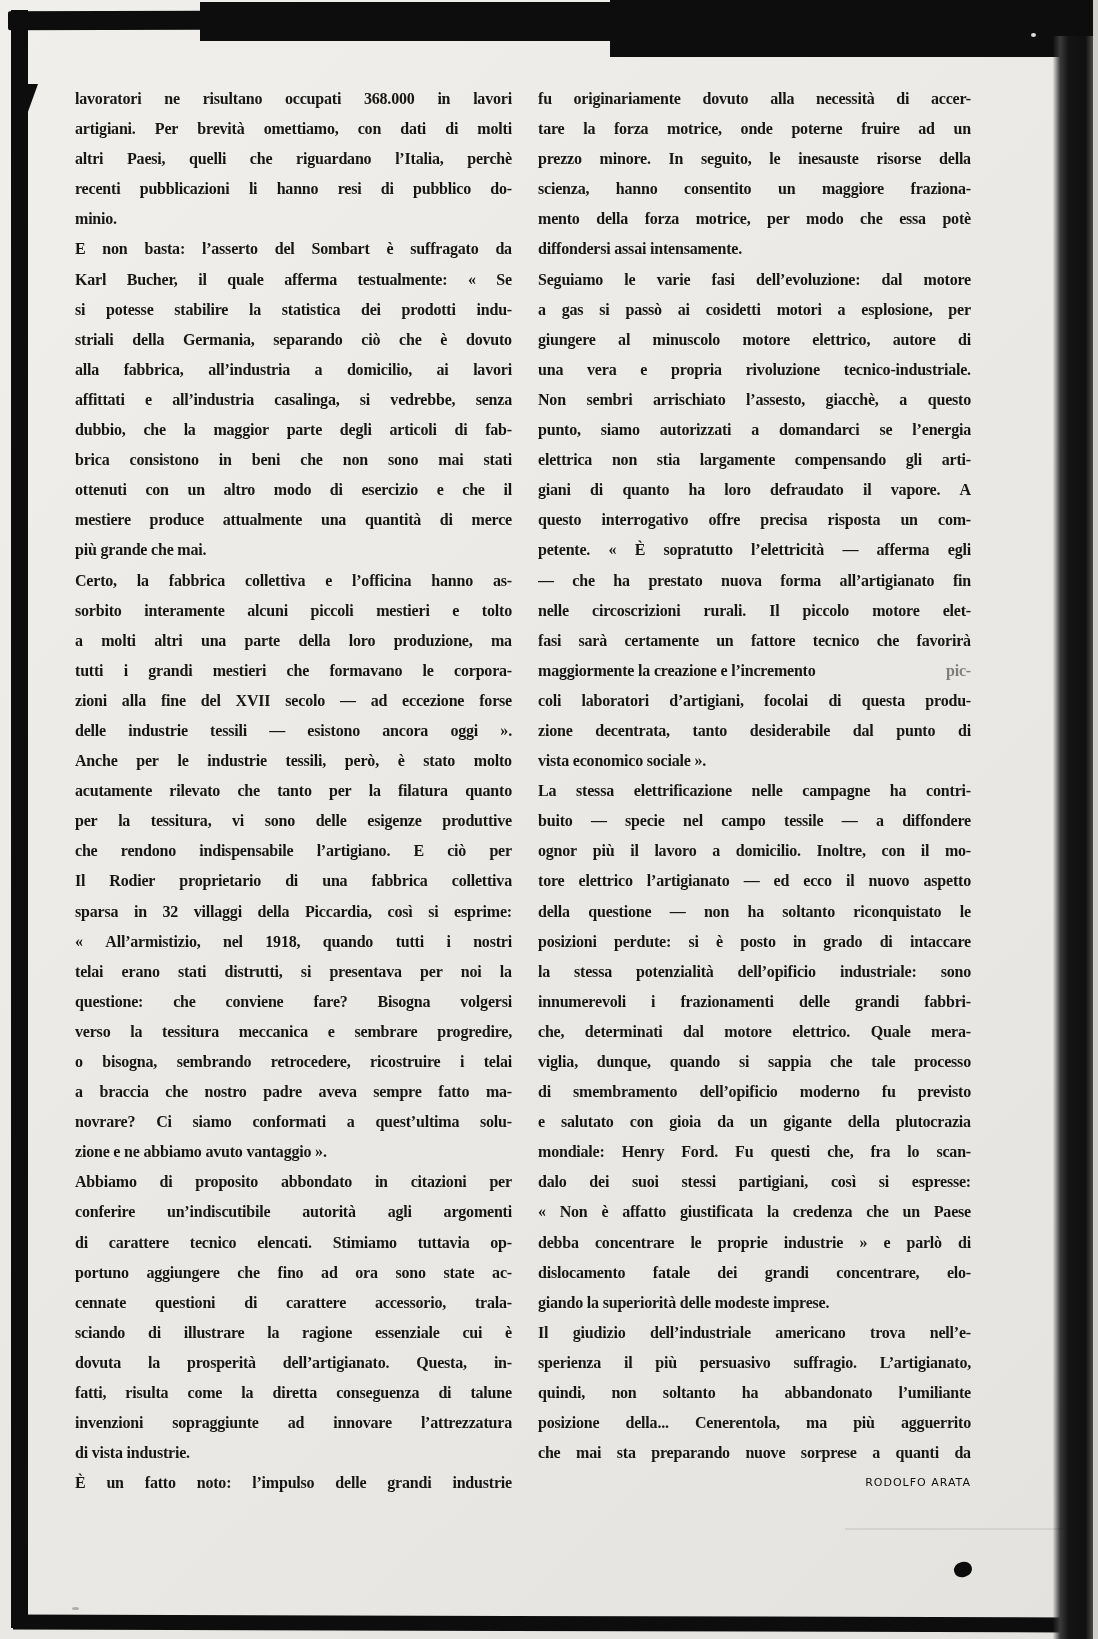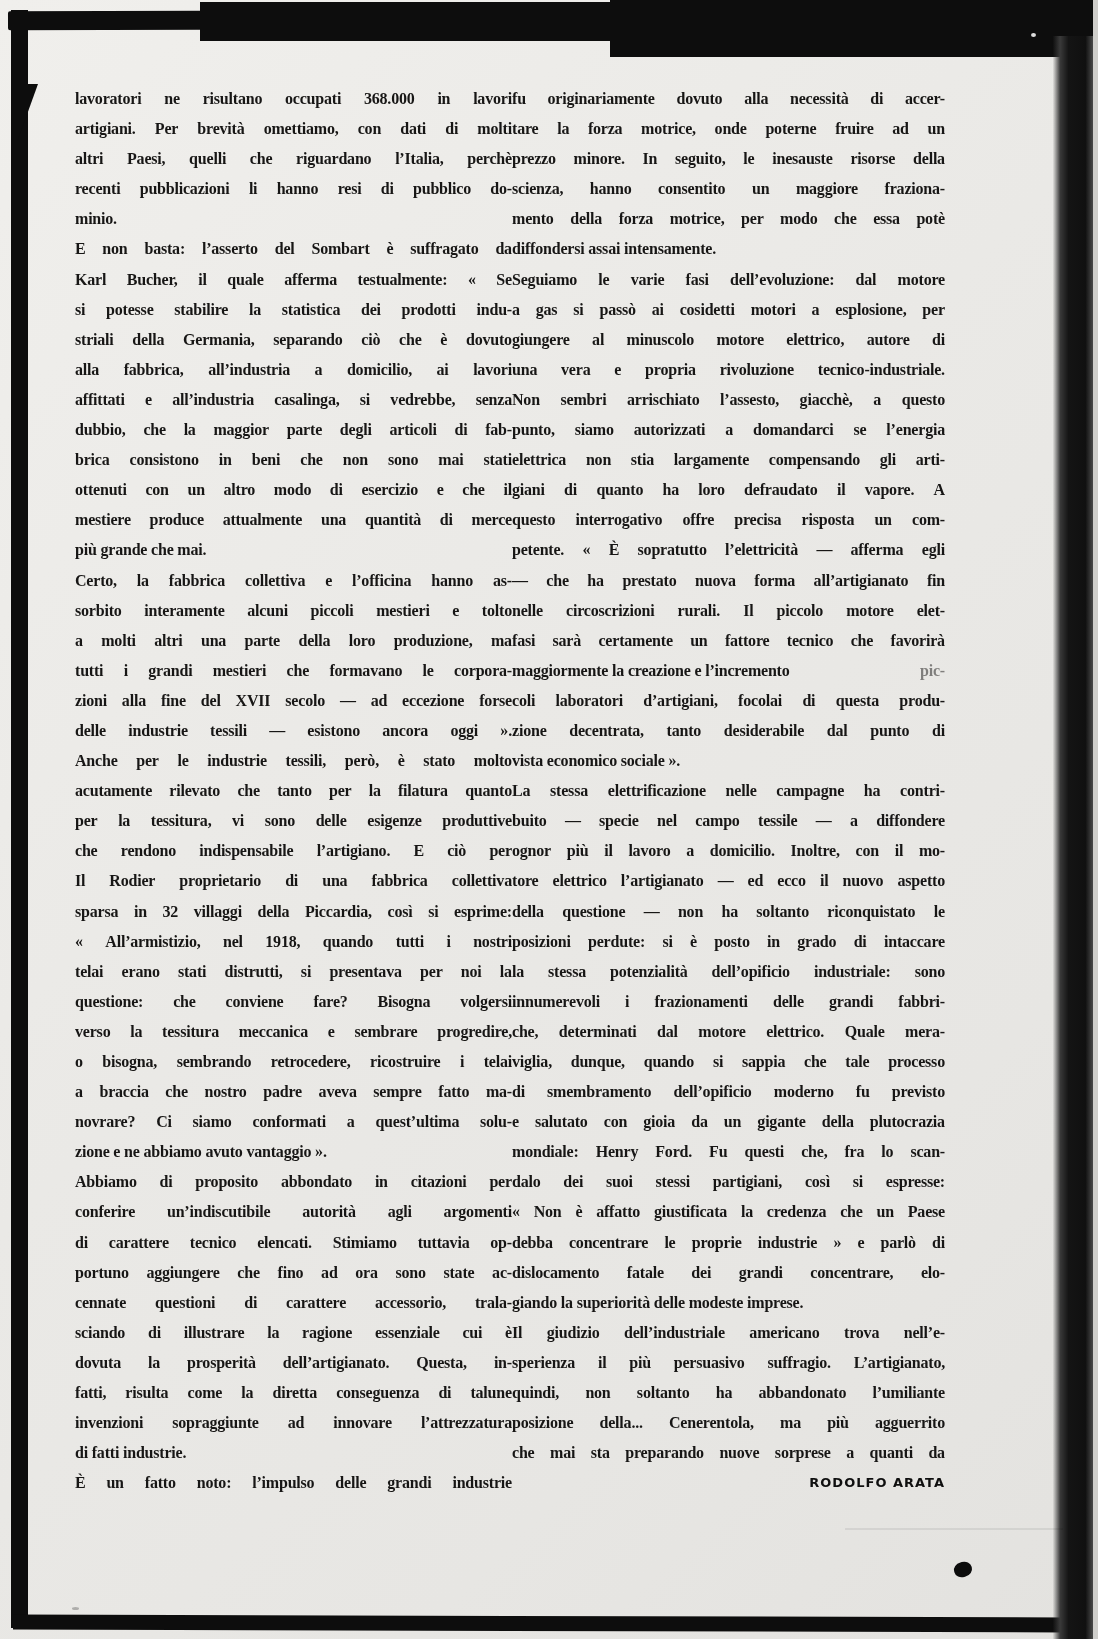--- a/index.html
+++ b/index.html
@@ -11,31 +11,31 @@
   .paper{
     position:absolute;inset:0;
     background:linear-gradient(135deg,#f0efec 0%,#eae9e6 45%,#e7e6e3 75%,#e3e2df 100%);
   }
   .column{
     position:absolute;top:84px;
     color:var(--ink,#171615);
     font-size:16px;font-weight:700;letter-spacing:-0.2px;
   }
   .column.left{left:63px;width:437px;margin-left:12px;}
-  .column.right{left:512px;width:433px;}
+  .column.right{left:538px;width:433px;}
   .line{
     height:30.1px;line-height:30.1px;
     display:flex;justify-content:space-between;
     overflow:hidden;white-space:pre;
   }
   .line.pe{display:block;white-space:nowrap;text-align:left;}
   .line.sig{
     display:block;text-align:right;
-    font-family:"DejaVu Sans", sans-serif;font-weight:700;
-    font-size:13px;letter-spacing:1px;color:#0f0f0f;
+    font-family:"DejaVu Sans", sans-serif;font-weight:400;
+    font-size:11px;letter-spacing:1px;color:#0f0f0f;
   }
   .line .faint{opacity:.5;margin-left:14px;}
   
   .art{position:absolute;}
   .top-thin-bar{left:8px;top:11px;width:196px;height:19px;background:var(--scan_black,#0d0d0d);border-radius:2px;transform:rotate(-0.2deg);}
   .top-band{left:200px;top:2px;width:893px;height:39px;background:var(--scan_black,#0d0d0d);}
   .top-band-right{left:610px;top:0;width:483px;height:57px;background:var(--scan_black,#0d0d0d);}
   .band-white-dot{left:1031px;top:33px;width:5px;height:4px;background:#ddd;border-radius:50%;}
   .left-bar{left:11px;top:10px;width:17px;height:1618px;background:var(--scan_black,#0d0d0d);}
   .left-bar-wedge{left:11px;top:84px;width:27px;height:56px;background:var(--scan_black,#0d0d0d);clip-path:polygon(0 0,100% 0,25% 100%,0 100%);}
@@ -92,21 +92,21 @@
       <div class="line pe">zione e ne abbiamo avuto vantaggio ».</div>
       <div class="line"><span>Abbiamo</span><span>di</span><span>proposito</span><span>abbondato</span><span>in</span><span>citazioni</span><span>per</span></div>
       <div class="line"><span>conferire</span><span>un’indiscutibile</span><span>autorità</span><span>agli</span><span>argomenti</span></div>
       <div class="line"><span>di</span><span>carattere</span><span>tecnico</span><span>elencati.</span><span>Stimiamo</span><span>tuttavia</span><span>op-</span></div>
       <div class="line"><span>portuno</span><span>aggiungere</span><span>che</span><span>fino</span><span>ad</span><span>ora</span><span>sono</span><span>state</span><span>ac-</span></div>
       <div class="line"><span>cennate</span><span>questioni</span><span>di</span><span>carattere</span><span>accessorio,</span><span>trala-</span></div>
       <div class="line"><span>sciando</span><span>di</span><span>illustrare</span><span>la</span><span>ragione</span><span>essenziale</span><span>cui</span><span>è</span></div>
       <div class="line"><span>dovuta</span><span>la</span><span>prosperità</span><span>dell’artigianato.</span><span>Questa,</span><span>in-</span></div>
       <div class="line"><span>fatti,</span><span>risulta</span><span>come</span><span>la</span><span>diretta</span><span>conseguenza</span><span>di</span><span>talune</span></div>
       <div class="line"><span>invenzioni</span><span>sopraggiunte</span><span>ad</span><span>innovare</span><span>l’attrezzatura</span></div>
-      <div class="line pe">di fatti industrie.</div>
+      <div class="line pe">di vista industrie.</div>
       <div class="line"><span>È</span><span>un</span><span>fatto</span><span>noto:</span><span>l’impulso</span><span>delle</span><span>grandi</span><span>industrie</span></div>
     </div>
   <div class="column right" id="col-right">
       <div class="line"><span>fu</span><span>originariamente</span><span>dovuto</span><span>alla</span><span>necessità</span><span>di</span><span>accer-</span></div>
       <div class="line"><span>tare</span><span>la</span><span>forza</span><span>motrice,</span><span>onde</span><span>poterne</span><span>fruire</span><span>ad</span><span>un</span></div>
       <div class="line"><span>prezzo</span><span>minore.</span><span>In</span><span>seguito,</span><span>le</span><span>inesauste</span><span>risorse</span><span>della</span></div>
       <div class="line"><span>scienza,</span><span>hanno</span><span>consentito</span><span>un</span><span>maggiore</span><span>fraziona-</span></div>
       <div class="line"><span>mento</span><span>della</span><span>forza</span><span>motrice,</span><span>per</span><span>modo</span><span>che</span><span>essa</span><span>potè</span></div>
       <div class="line pe">diffondersi assai intensamente.</div>
       <div class="line"><span>Seguiamo</span><span>le</span><span>varie</span><span>fasi</span><span>dell’evoluzione:</span><span>dal</span><span>motore</span></div>

